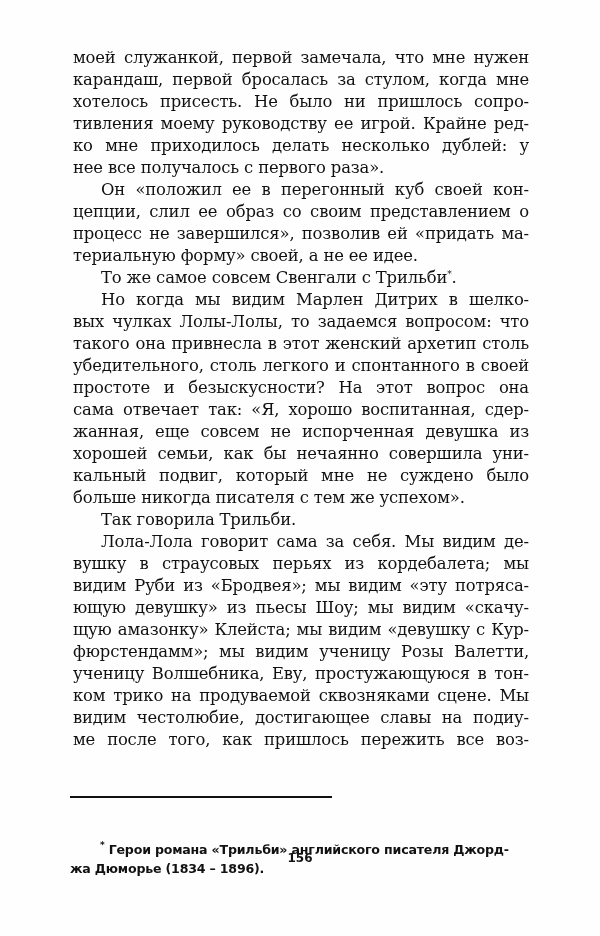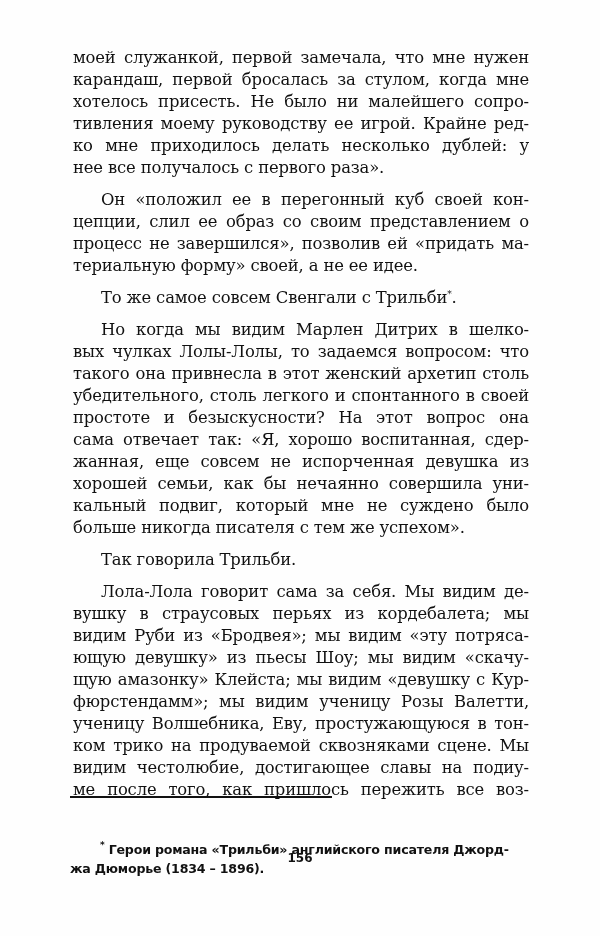--- a/index.html
+++ b/index.html
@@ -15,21 +15,21 @@
     line-height: 22px;
     color: #111;
     letter-spacing: -0.15px;
   }
   .line {
     display: block; white-space: nowrap;
     text-align: justify; text-align-last: justify;
     height: 22px;
   }
   .line.last { text-align-last: left; }
-  .line.indent { padding-left: 28px; margin-top: 10px; }
+  .line.indent { padding-left: 28px; }
   .footnote-rule {
     position: absolute; left: 70px; top: 796px; width: 262px; height: 2px;
     background: #111;
   }
   .footnote {
     position: absolute; left: 70px; top: 804px; width: 460px;
     font-family: "DejaVu Sans", sans-serif;
     font-size: 12.6px; line-height: 19px; color: #111; font-weight: bold;
     letter-spacing: -0.2px;
     margin-top: 36px;
@@ -46,21 +46,21 @@
 </style>
 </head>
 <body>
 
 <div class="page">
   <div class="body-text">
 
     <div>
       <span class="line">моей служанкой, первой замечала, что мне нужен</span>
       <span class="line">карандаш, первой бросалась за стулом, когда мне</span>
-      <span class="line">хотелось присесть. Не было ни малейшего сопро-</span>
+      <span class="line">хотелось присесть. Не было ни пришлось сопро-</span>
       <span class="line">тивления моему руководству ее игрой. Крайне ред-</span>
       <span class="line">ко мне приходилось делать несколько дублей: у</span>
       <span class="line last">нее все получалось с первого раза».</span>
     </div>
 
     <div>
       <span class="line indent">Он «положил ее в перегонный куб своей кон-</span>
       <span class="line">цепции, слил ее образ со своим представлением о</span>
       <span class="line">процесс не завершился», позволив ей «придать ма-</span>
       <span class="line last">териальную форму» своей, а не ее идее.</span>

